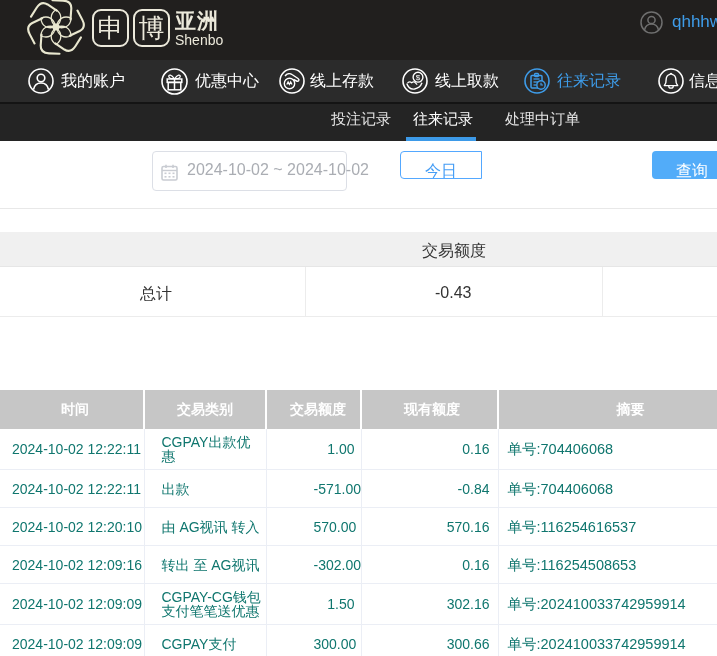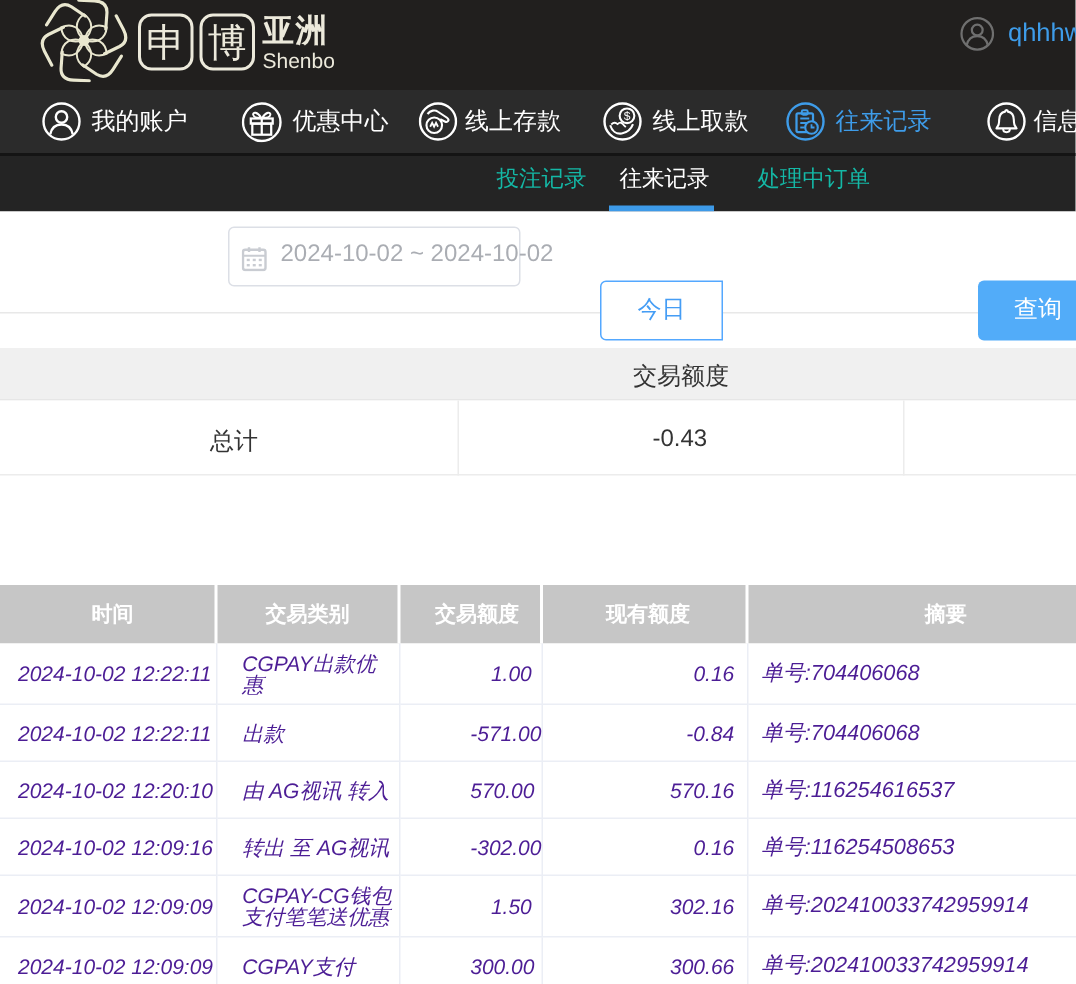--- a/index.html
+++ b/index.html
@@ -15,57 +15,57 @@
 #yz .cn { font-size:21px; font-weight:bold; letter-spacing:1px; line-height:20px; }
 #yz .en { font-size:14px; line-height:14px; margin-top:2px; }
 #usr { position:absolute; left:672px; top:12px; color:#3e9ce9; font-size:17px; }
 
 #navbar { position:absolute; left:0; top:60px; width:717px; height:42px; background:#2b2b2b; }
 #navbar .nitem { position:absolute; top:0; height:42px; color:#fff; }
 #navbar .ntext { position:absolute; top:11px; font-size:16px; white-space:nowrap; }
 #navbar .nicon { position:absolute; top:8px; }
 
 #tabbar { position:absolute; left:0; top:102px; width:717px; height:39px; background:#242424; border-top:2px solid #141414; }
-#tabbar .tab { position:absolute; top:6px; font-size:15px; color:#14b8a6; white-space:nowrap; }
+#tabbar .tab { position:absolute; top:6px; font-size:15px; color:#e5e5e5; white-space:nowrap; }
 #tabbar .active { color:#fff; }
 #tabline { position:absolute; left:406px; top:33px; width:70px; height:4px; background:#3d9ae8; }
 
 #filters { position:absolute; left:0; top:141px; width:717px; height:68px; background:#fff;
   border-bottom:1px solid #e8e8e8; }
 .fbox { position:absolute; top:10px; height:40px; background:#fff; border:1px solid #dcdfe6; border-radius:4px; }
 #sel { left:7px; width:154px; }
 #sel .t { position:absolute; left:9px; top:9px; font-size:15px; color:#606266; }
 #sel .caret { position:absolute; right:9px; top:20px; width:0; height:0;
   border-left:5px solid transparent; border-right:5px solid transparent; border-top:6px solid #b3b8bf; }
 #dat { left:152px; width:195px; }
 #dat .t { position:absolute; left:34px; top:9px; font-size:16px; color:#aaadb3; white-space:nowrap; }
-.btn { position:absolute; top:10px; height:40px; background:#fff; border:1px solid #dcdfe6;
-  font-size:16px; color:#b8bcc4; text-align:center; line-height:38px;margin-top:36px; }
+.btn { position:absolute; top:10px; height:28px; background:#fff; border:1px solid #dcdfe6;
+  font-size:16px; color:#b8bcc4; text-align:center; line-height:38px; }
 #b1 { left:400px; width:82px; border-color:#54a8ff; color:#459df5; border-radius:4px 0 0 4px; z-index:2; }
 #b2 { left:482px; width:80px; }
 #b3 { left:561px; width:81px; border-radius:0 4px 4px 0; }
 #bq { left:652px; width:80px; background:#52acf9; border:none; color:#fff; border-radius:4px; line-height:40px; }
 
 #sum { position:absolute; left:0; top:232px; width:762px; }
 #sumhead { height:35px; background:#f0f0f0; border-bottom:1px solid #e6e6e6; position:relative; }
 #sumhead .h { position:absolute; top:9px; font-size:16px; color:#333; }
 #sumrow { height:50px; position:relative; border-bottom:1px solid #ececec; background:#fff; }
 #sumrow .c { position:absolute; top:17px; font-size:16px; color:#333; }
 #sumrow .vline { position:absolute; top:0; width:1px; height:50px; background:#ececec; }
 
 #dtable { position:absolute; left:0; top:390px; width:762px; border-collapse:collapse; table-layout:fixed; }
 #dtable th { background:#c6c6c6; color:#fff; font-size:14px; font-weight:bold; height:39px;
   border-right:2px solid #fff; }
 #dtable th:last-child { border-right:none; }
 #dtable td:last-child { border-right:none; }
 #dtable th:nth-child(1) { padding-left:7px; }
 #dtable th:nth-child(3) { padding-left:9px; }
 #dtable th:nth-child(4) { padding-left:5px; }
-#dtable td { font-size:14px; color:#4c1d95; border-bottom:1px solid #ebeef5; border-right:1px solid #ebeef5; height:38px;
-  padding:6px 8px; line-height:14px; vertical-align:middle; background:#fff;font-style:italic; }
+#dtable td { font-size:14px; color:#0f766e; border-bottom:1px solid #ebeef5; border-right:1px solid #ebeef5; height:38px;
+  padding:6px 8px; line-height:14px; vertical-align:middle; background:#fff; }
 #dtable td.tm { font-size:14px; padding-left:12px; padding-right:0; white-space:nowrap; }
 #dtable td.cat { padding-left:17px; padding-right:3px; }
 #dtable td.amt { text-align:right; padding-right:6px;padding-left:47px; }
 #dtable td.bal { text-align:right; padding-right:8px; }
 #dtable td.smy { padding-left:9px; font-size:14.5px; }
 </style>
 </head>
 <body>
 <div id="topbar">
   <svg class="abs" style="left:25px;top:0px" width="62" height="55" viewBox="-31 -27 62 55">

